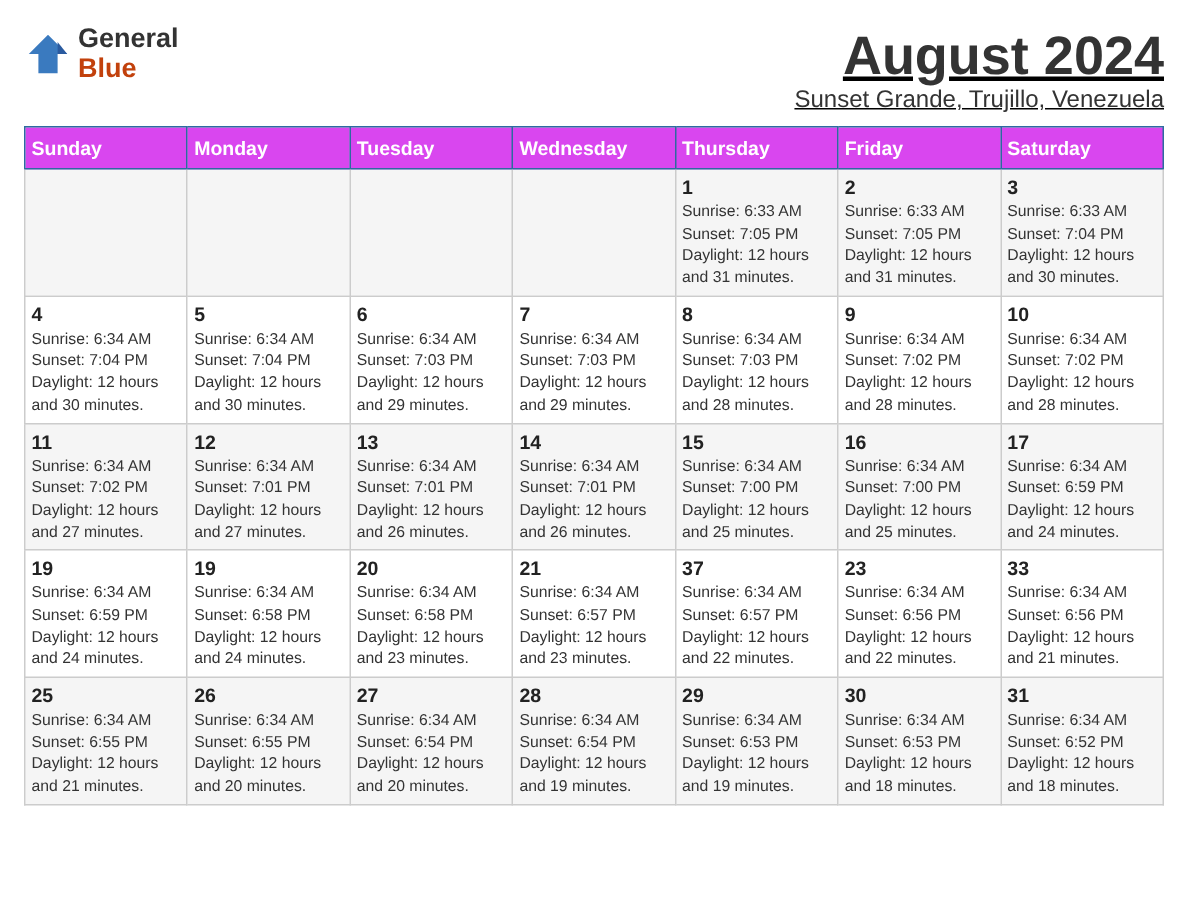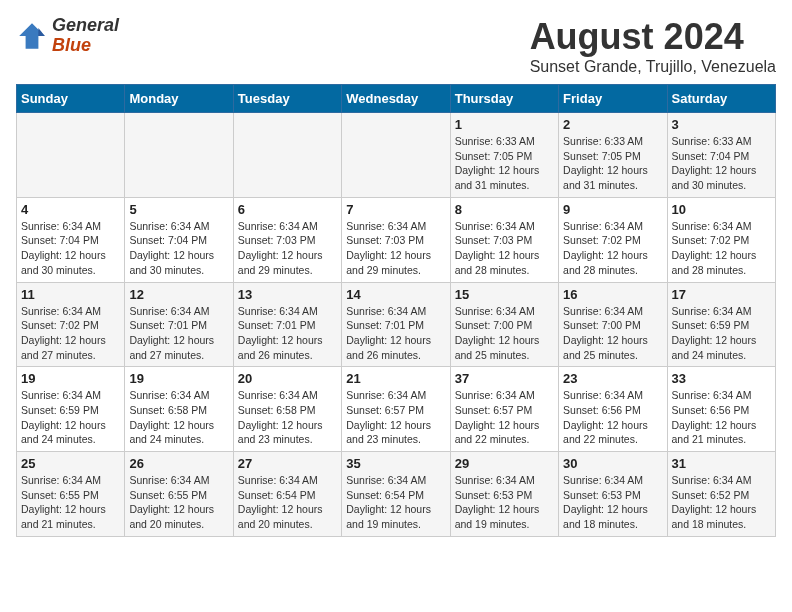--- a/index.html
+++ b/index.html
@@ -19,48 +19,49 @@
     .logo {
       display: flex;
       align-items: center;
       gap: 4px;
     }
     .logo-text {
       font-size: 18px;
       font-weight: bold;
       color: #333;
       line-height: 1.1;
-      font-style: italic;
     }
     .logo-text span {
       color: #c2410c;
     }
     .logo-icon {
       width: 32px;
       height: 32px;
     }
     .title-block {
+      text-align: right;
+      text-decoration: underline;
     }
     .title-block h1 {
       font-size: 36px;
       font-weight: bold;
       color: #333;
     }
     .title-block h2 {
       font-size: 16px;
       font-weight: normal;
       color: #333;
     }
     table {
       width: 100%;
       border-collapse: collapse;
       font-size: 11px;
     }
     thead tr th {
-      background-color: #0369a1;
+      background-color: #d946ef;
       color: #fff;
       padding: 6px 4px;
       text-align: left;
       font-size: 13px;
       font-weight: bold;
       border: 1px solid #2d6aa0;
     }
     tbody tr td {
       border: 1px solid #ccc;
       padding: 4px;
@@ -289,21 +290,21 @@
 Sunset: 6:55 PM
 Daylight: 12 hours and 20 minutes.</div>
         </td>
         <td>
           <div class="day-num">27</div>
           <div class="day-detail" style="white-space: pre-line;">Sunrise: 6:34 AM
 Sunset: 6:54 PM
 Daylight: 12 hours and 20 minutes.</div>
         </td>
         <td>
-          <div class="day-num">35</div>
+          <div class="day-num">28</div>
           <div class="day-detail" style="white-space: pre-line;">Sunrise: 6:34 AM
 Sunset: 6:54 PM
 Daylight: 12 hours and 19 minutes.</div>
         </td>
         <td>
           <div class="day-num">29</div>
           <div class="day-detail" style="white-space: pre-line;">Sunrise: 6:34 AM
 Sunset: 6:53 PM
 Daylight: 12 hours and 19 minutes.</div>
         </td>

